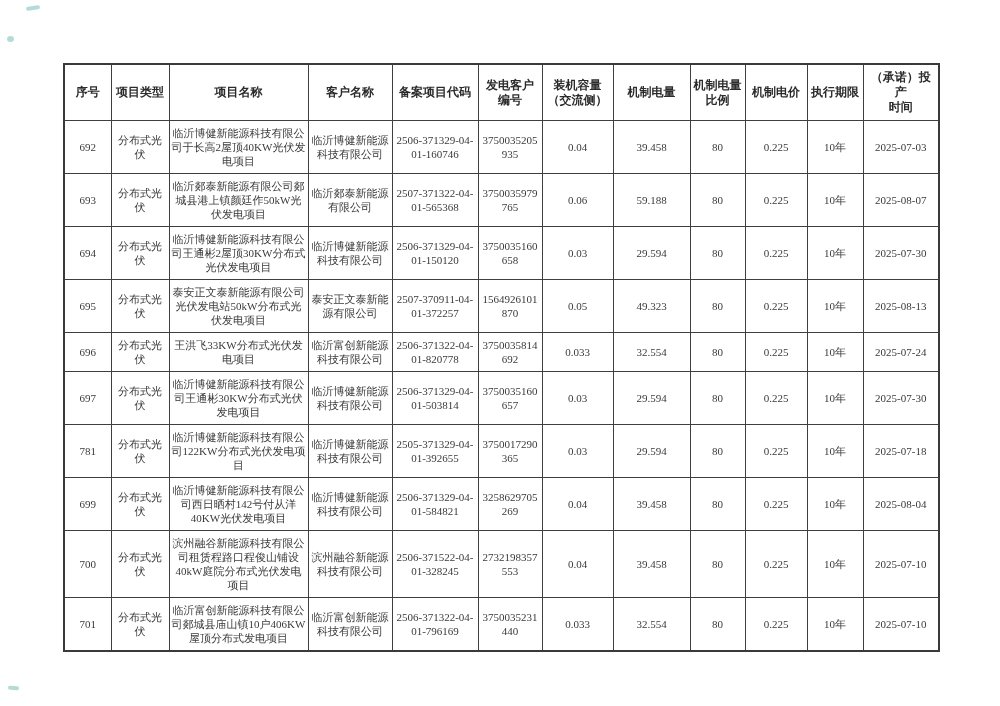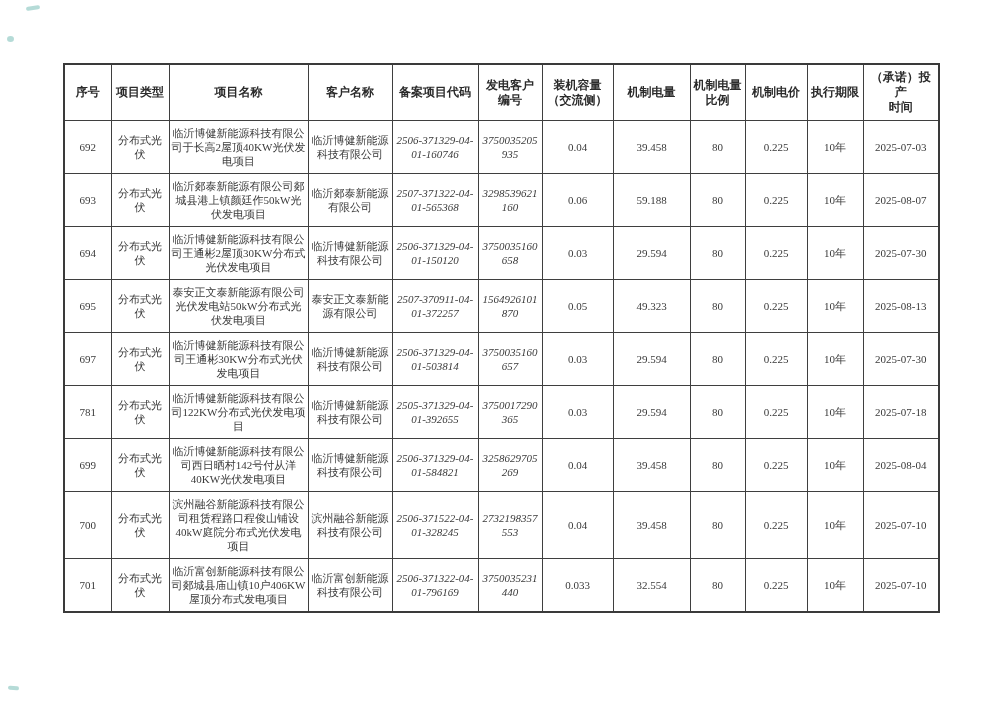--- a/index.html
+++ b/index.html
@@ -44,21 +44,20 @@
     font-size: 11px;
     line-height: 14px;
     color: #3a3a3a;
   }
   td.cell-project, td.cell-customer {
     padding-left: 3px;
     padding-right: 3px;
   }
   td.cell-code, td.cell-customer_no {
     word-break: break-all;
-    font-style: italic;
   }
   .scan-artifact {
     position: absolute;
     background: #46a49b;
     opacity: 0.4;
     border-radius: 2px;
   }
   .artifact-1 { left: 26px; top: 6px;  width: 14px; height: 4px; transform: rotate(-8deg); }
   .artifact-2 { left: 7px;  top: 36px; width: 7px;  height: 6px; border-radius: 50%; }
   .artifact-3 { left: 8px;  top: 686px; width: 11px; height: 4px; transform: rotate(4deg); }
@@ -120,21 +119,21 @@
           <td class="cell-price">0.225</td>
           <td class="cell-term">10年</td>
           <td class="cell-date">2025-07-03</td>
         </tr>
         <tr>
           <td class="cell-seq">693</td>
           <td class="cell-type">分布式光伏</td>
           <td class="cell-project">临沂郯泰新能源有限公司郯城县港上镇颜廷作50kW光伏发电项目</td>
           <td class="cell-customer">临沂郯泰新能源有限公司</td>
           <td class="cell-code">2507-371322-04-01-565368</td>
-          <td class="cell-customer_no">3298539621160</td>
+          <td class="cell-customer_no">3750035979765</td>
           <td class="cell-capacity">0.06</td>
           <td class="cell-energy">59.188</td>
           <td class="cell-ratio">80</td>
           <td class="cell-price">0.225</td>
           <td class="cell-term">10年</td>
           <td class="cell-date">2025-08-07</td>
         </tr>
         <tr>
           <td class="cell-seq">694</td>
           <td class="cell-type">分布式光伏</td>
@@ -157,20 +156,34 @@
           <td class="cell-code">2507-370911-04-01-372257</td>
           <td class="cell-customer_no">1564926101870</td>
           <td class="cell-capacity">0.05</td>
           <td class="cell-energy">49.323</td>
           <td class="cell-ratio">80</td>
           <td class="cell-price">0.225</td>
           <td class="cell-term">10年</td>
           <td class="cell-date">2025-08-13</td>
         </tr>
         <tr>
+          <td class="cell-seq">696</td>
+          <td class="cell-type">分布式光伏</td>
+          <td class="cell-project">王洪飞33KW分布式光伏发电项目</td>
+          <td class="cell-customer">临沂富创新能源科技有限公司</td>
+          <td class="cell-code">2506-371322-04-01-820778</td>
+          <td class="cell-customer_no">3750035814692</td>
+          <td class="cell-capacity">0.033</td>
+          <td class="cell-energy">32.554</td>
+          <td class="cell-ratio">80</td>
+          <td class="cell-price">0.225</td>
+          <td class="cell-term">10年</td>
+          <td class="cell-date">2025-07-24</td>
+        </tr>
+        <tr>
           <td class="cell-seq">697</td>
           <td class="cell-type">分布式光伏</td>
           <td class="cell-project">临沂博健新能源科技有限公司王通彬30KW分布式光伏发电项目</td>
           <td class="cell-customer">临沂博健新能源科技有限公司</td>
           <td class="cell-code">2506-371329-04-01-503814</td>
           <td class="cell-customer_no">3750035160657</td>
           <td class="cell-capacity">0.03</td>
           <td class="cell-energy">29.594</td>
           <td class="cell-ratio">80</td>
           <td class="cell-price">0.225</td>

